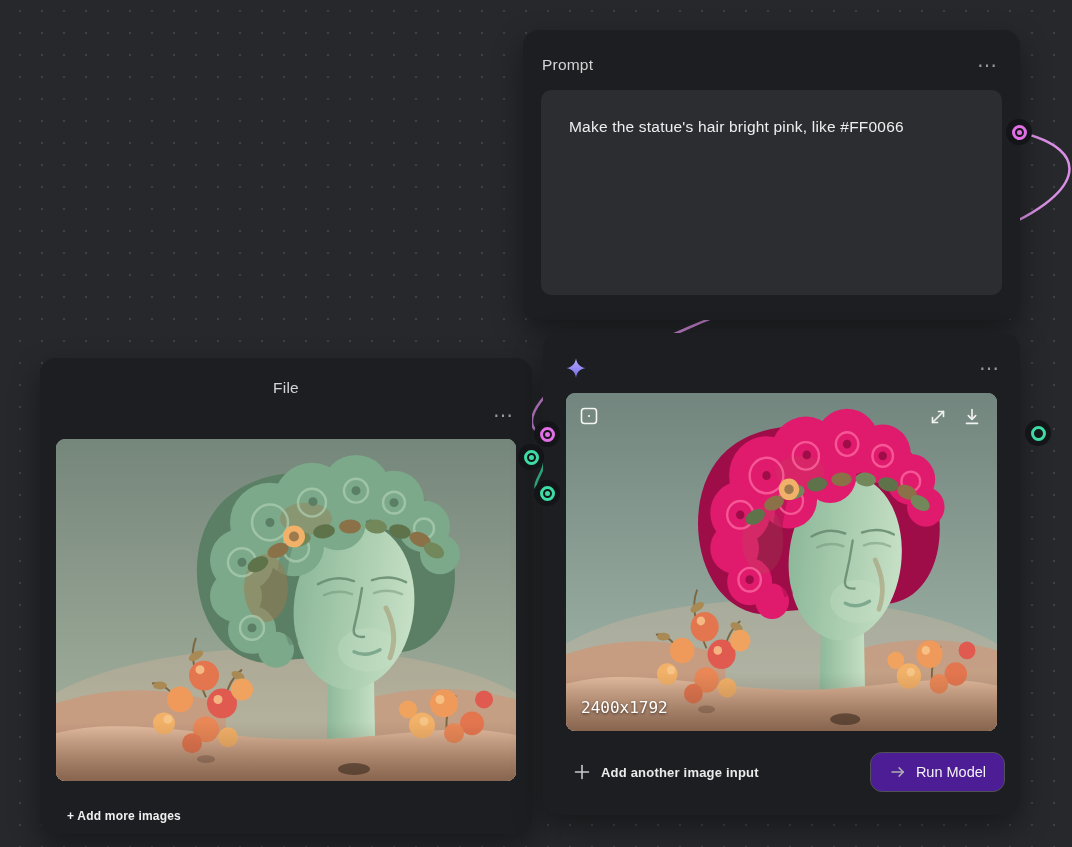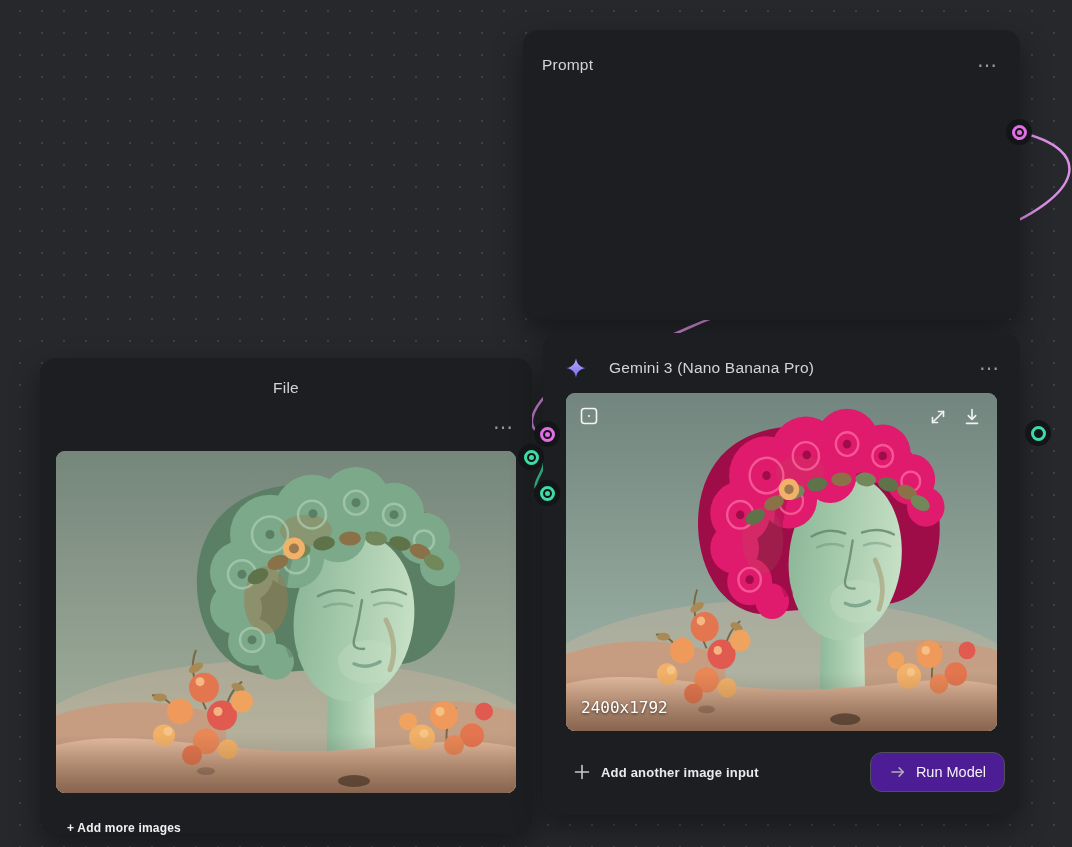--- a/index.html
+++ b/index.html
@@ -11,21 +11,21 @@
     background-size:22px 22px;background-position:9px 0px;
   }
   .edges{position:absolute;left:0;top:0;z-index:1;pointer-events:none;}
   .edges path{pointer-events:stroke;}
 
   .card{
     position:absolute;background:#1d1e21;border-radius:16px;z-index:2;
     box-shadow:0 12px 30px rgba(0,0,0,.40);
   }
   .card-header{
-    display:flex;align-items:center;gap:22px;
+    display:flex;align-items:center;gap:10px;
     color:#d3d4d6;font-size:15.5px;letter-spacing:.2px;
   }
   .more{
     margin-left:auto;color:#98999c;font-size:20px;line-height:12px;
     letter-spacing:1px;cursor:pointer;user-select:none;padding:2px 2px;
   }
 
   
   #node-prompt{left:523px;top:30px;width:497px;height:290px;}
   #node-prompt .card-header{padding:26px 20px 16px 19px;}
@@ -107,20 +107,21 @@
   <svg class="edges" width="1072" height="847">
     <path d="M1019 132 C1095 150 1085 195 990 233 C880 278 765 293 688 328 C625 357 566 368 541 401 C527 419 529 434 549 434" fill="none" stroke-width="2.5" stroke-linecap="round" stroke="#d98fe4"></path>
     <path d="M532 457 C566 457 513 493 548 493" fill="none" stroke-width="2.5" stroke-linecap="round" stroke="#3edca4"></path>
   </svg>
 
   <div class="card" id="node-prompt">
     <div class="card-header">
       <span>Prompt</span>
       <span class="more">⋯</span>
     </div>
+    <div class="prompt-box" role="textbox">Make the statue's hair bright pink, like #FF0066</div>
   </div>
 
   <div class="card" id="node-file">
     <div class="card-header">
       <span>File</span>
       <span class="more">⋯</span>
     </div>
     <div class="image-frame">
       <div class="statue">
           <svg viewBox="0 0 460 344" preserveAspectRatio="none">
@@ -241,21 +242,20 @@
     <div class="card-header">
       <svg class="sparkle" viewBox="0 0 24 24">
         <defs>
           <linearGradient id="sparkG" x1="0" y1="0" x2="0" y2="1">
             <stop offset="0" stop-color="#b4aefb"></stop>
               <stop offset="1" stop-color="#7668ee"></stop>
           </linearGradient>
         </defs>
         <path d="M12 1.5 C13.2 7.8 16.2 10.8 22.5 12 C16.2 13.2 13.2 16.2 12 22.5 C10.8 16.2 7.8 13.2 1.5 12 C7.8 10.8 10.8 7.8 12 1.5 Z" fill="url(#sparkG)"></path>
       </svg>
-      <span class="model-title">Gemini 3 (Nano Banana Pro)</span>
       <span class="more">⋯</span>
     </div>
     <div class="image-frame">
       <div class="statue">
           <svg viewBox="0 0 460 344" preserveAspectRatio="none">
   <defs>
     <linearGradient id="model-sky" x1="0" y1="0" x2="0" y2="1">
       <stop offset="0" stop-color="#72857e"></stop>
                 <stop offset="1" stop-color="#a3b8ab"></stop>
     </linearGradient>

